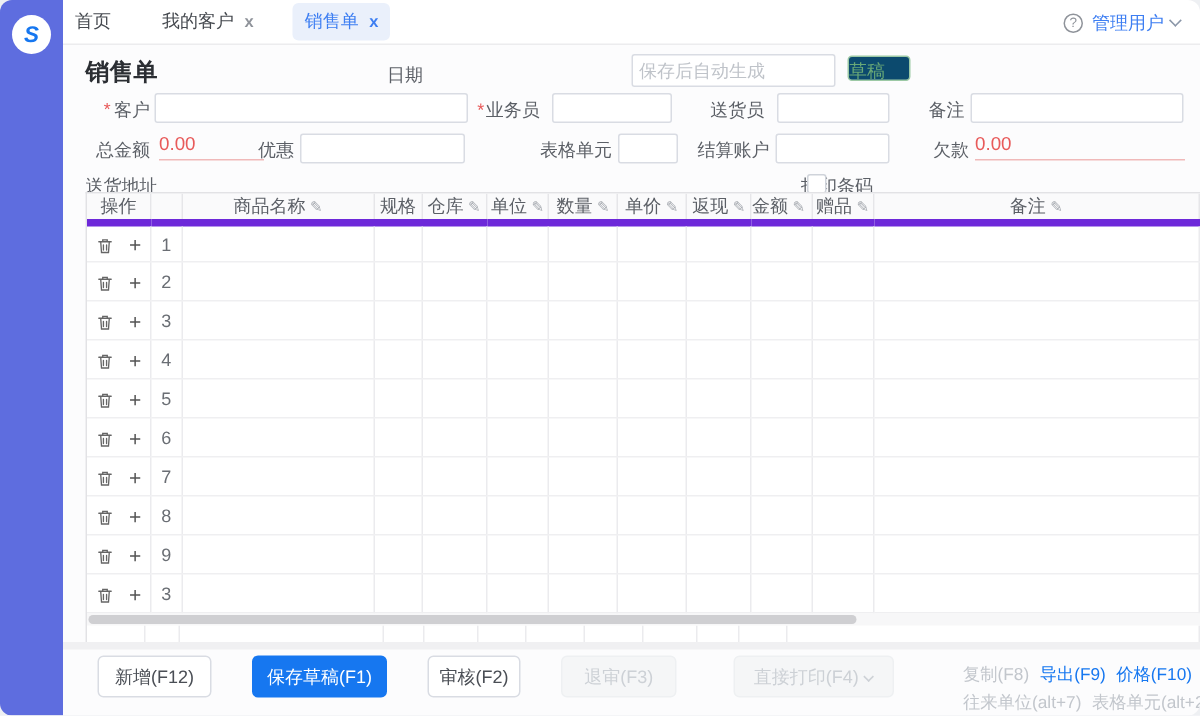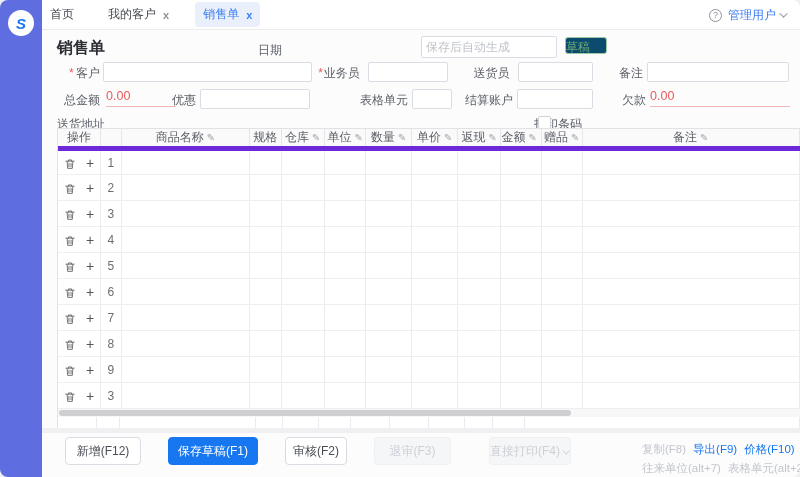--- a/index.html
+++ b/index.html
@@ -377,20 +377,20 @@
             </tbody>
         </table>
       </div>
       <div id="footband"></div>
 
       <div id="btns">
           <button class="btn" style="left: 23px; width: 76px;"><span>新增(F12)</span></button>
           <button class="btn primary" style="left: 126px; width: 90px;"><span>保存草稿(F1)</span></button>
           <button class="btn" style="left: 243px; width: 62px;"><span>审核(F2)</span></button>
           <button class="btn disabled" style="left: 332px; width: 77px;"><span>退审(F3)</span></button>
-          <button class="btn disabled" style="left: 447px; width: 82px;"><span>直接打印(F4)</span><span class="dd"></span></button>
+          <button class="btn disabled" style="left: 447px; width: 107px;"><span>直接打印(F4)</span><span class="dd"></span></button>
         </div>
       <div class="scline" id="sc1" style="left:600px;top:412px;"><span class="sc muted">复制(F8)</span><span class="sc link">导出(F9)</span><span class="sc link">价格(F10)</span></div>
       <div class="scline" id="sc2" style="left:600px;top:431px;"><span class="sc muted">往来单位(alt+7)</span><span class="sc muted">表格单元(alt+2)</span></div>
 
     </div>
   </div>
 </div>
 
 </body></html>

